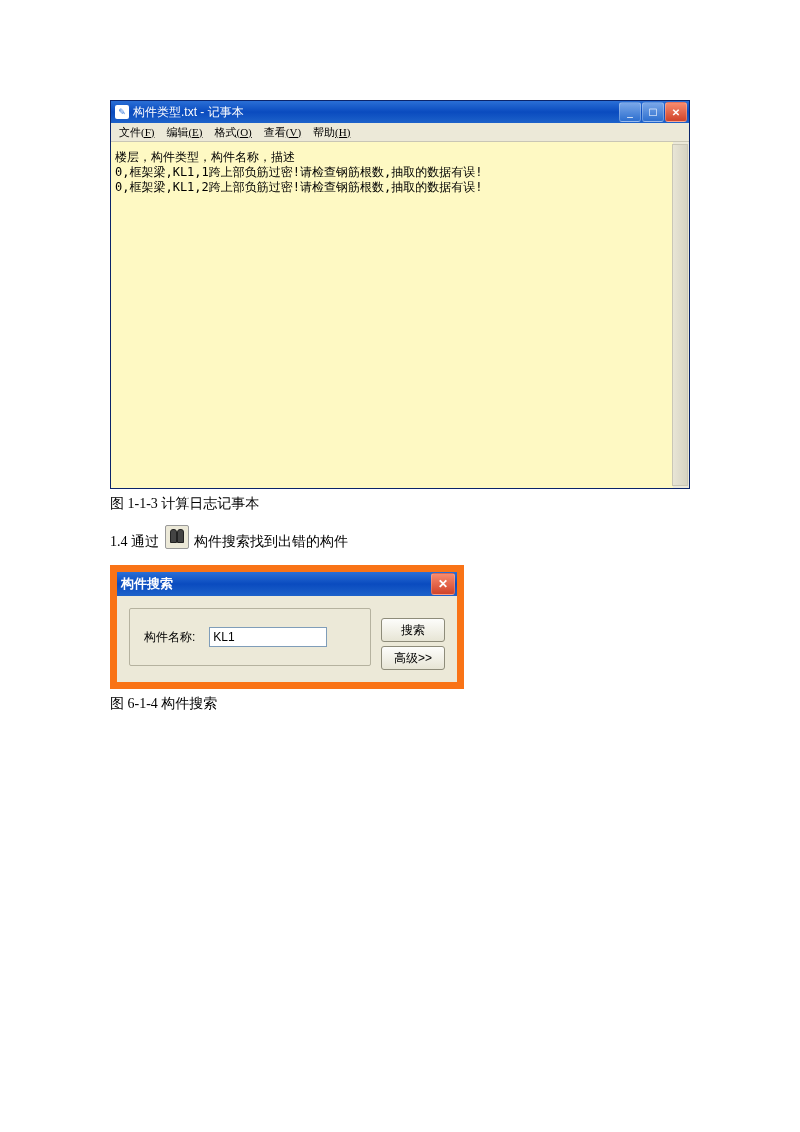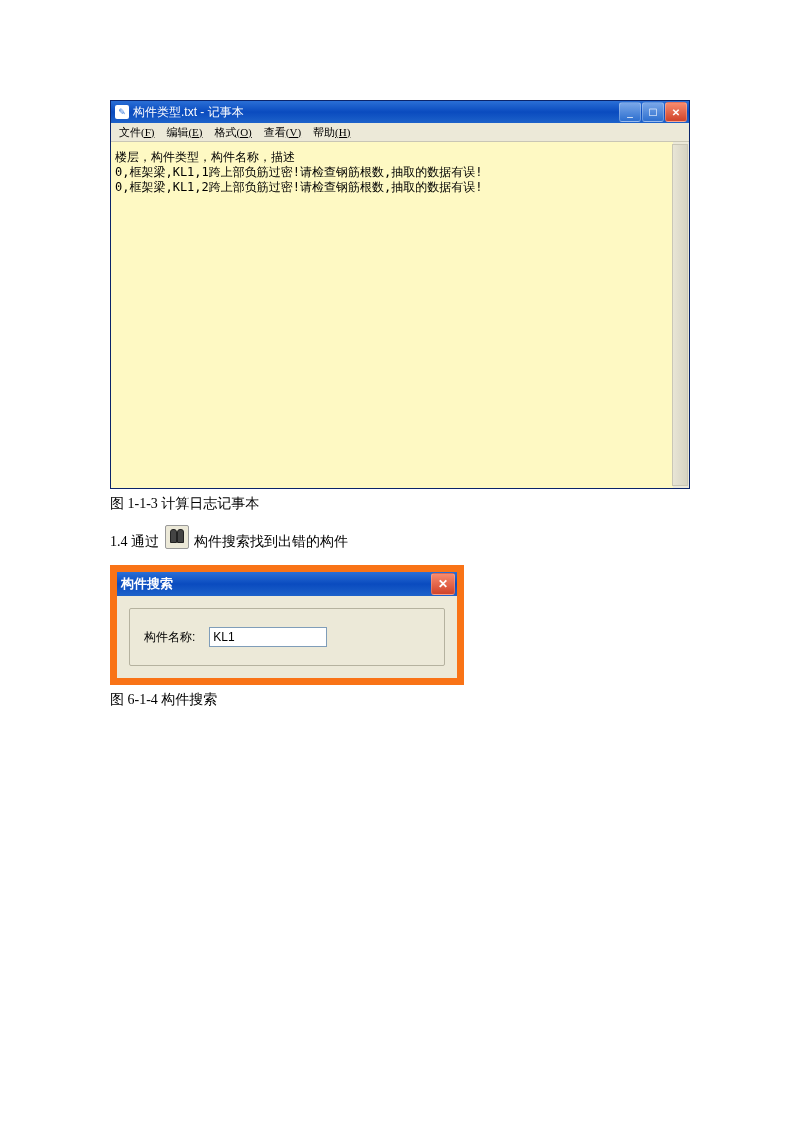--- a/index.html
+++ b/index.html
@@ -252,19 +252,23 @@
   <div class="search-dialog">
     <div class="titlebar">
       <span class="title-text">构件搜索</span>
       <div class="closebtn">✕</div>
     </div>
     <div class="search-body">
       <div class="fieldset-like">
         <label>构件名称:</label>
         <input type="text" value="KL1" style="">
       </div>
+      <div class="btn-col">
+        <div class="xp-btn">搜索</div>
+        <div class="xp-btn">高级&gt;&gt;</div>
+      </div>
     </div>
   </div>
 
   <div class="caption">图 6-1-4 构件搜索</div>
 
 
 </div>
 
 </body></html>

